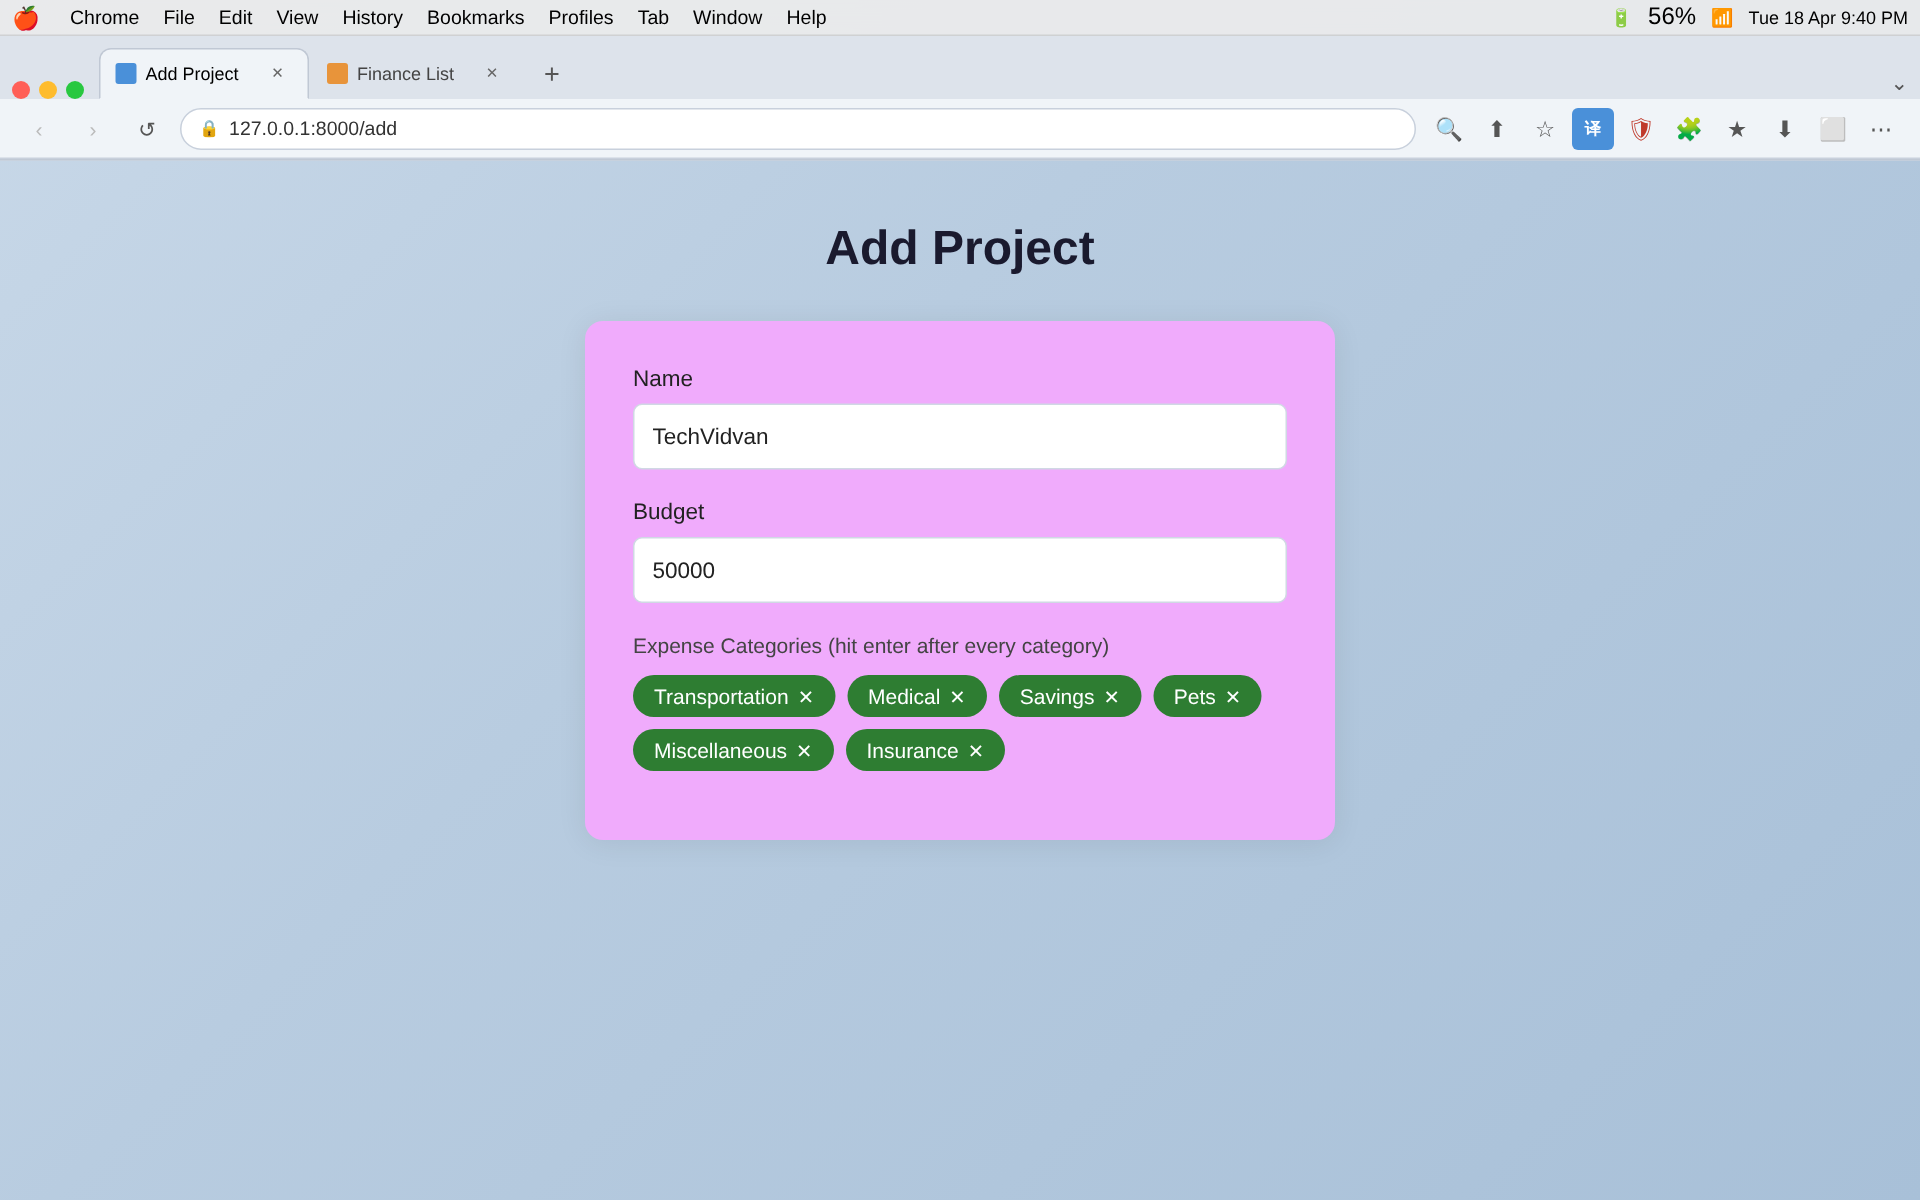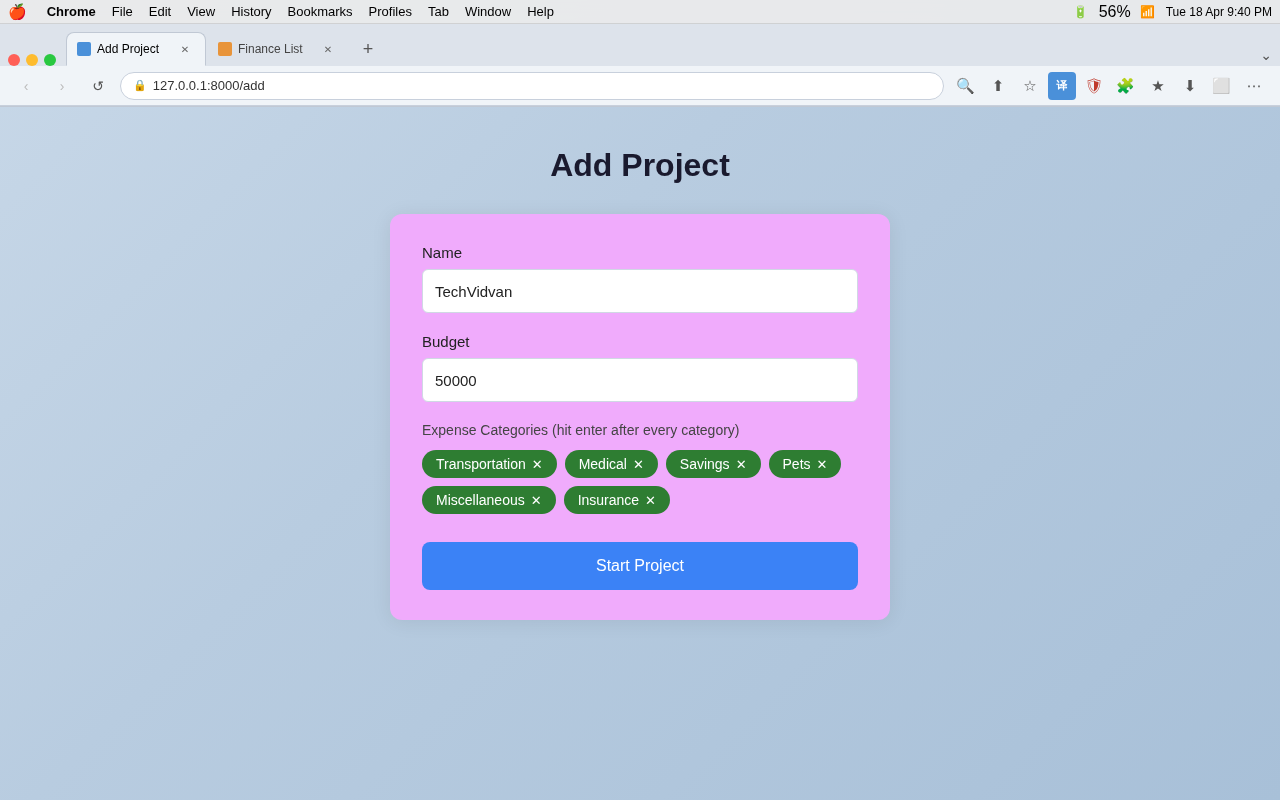--- a/index.html
+++ b/index.html
@@ -28,21 +28,21 @@
     .menu-bar-apple {
       font-size: 15px;
       margin-right: 4px;
     }
     .menu-bar-item {
       font-size: 13px;
       color: #000;
       cursor: pointer;
     }
     .menu-bar-item.bold {
-      font-weight: 700;
+      font-weight: 400;
     }
     .menu-bar-right {
       margin-left: auto;
       display: flex;
       align-items: center;
       gap: 10px;
       font-size: 12px;
     }
     .battery-text { font-size: 16px; }
 
@@ -282,21 +282,21 @@
       font-size: 15px;
       font-weight: 500;
       cursor: pointer;
       font-family: inherit;
     }
 
     .tags-container {
       display: flex;
       flex-wrap: wrap;
       gap: 8px;
-      margin-bottom: 28px;
+      margin-bottom: 16px;
     }
 
     .tag {
       background: #2e7d32;
       color: white;
       border-radius: 20px;
       padding: 6px 14px;
       font-size: 14px;
       font-weight: 500;
       display: flex;
@@ -451,17 +451,16 @@
         <div class="tag">
           <span>Miscellaneous</span>
           <span class="tag-close">✕</span>
         </div>
         <div class="tag">
           <span>Insurance</span>
           <span class="tag-close">✕</span>
         </div>
       </div>
 
-      <button class="start-btn">Start Project</button>
     </div>
 
   </div>
 </div>
 
 </body></html>

